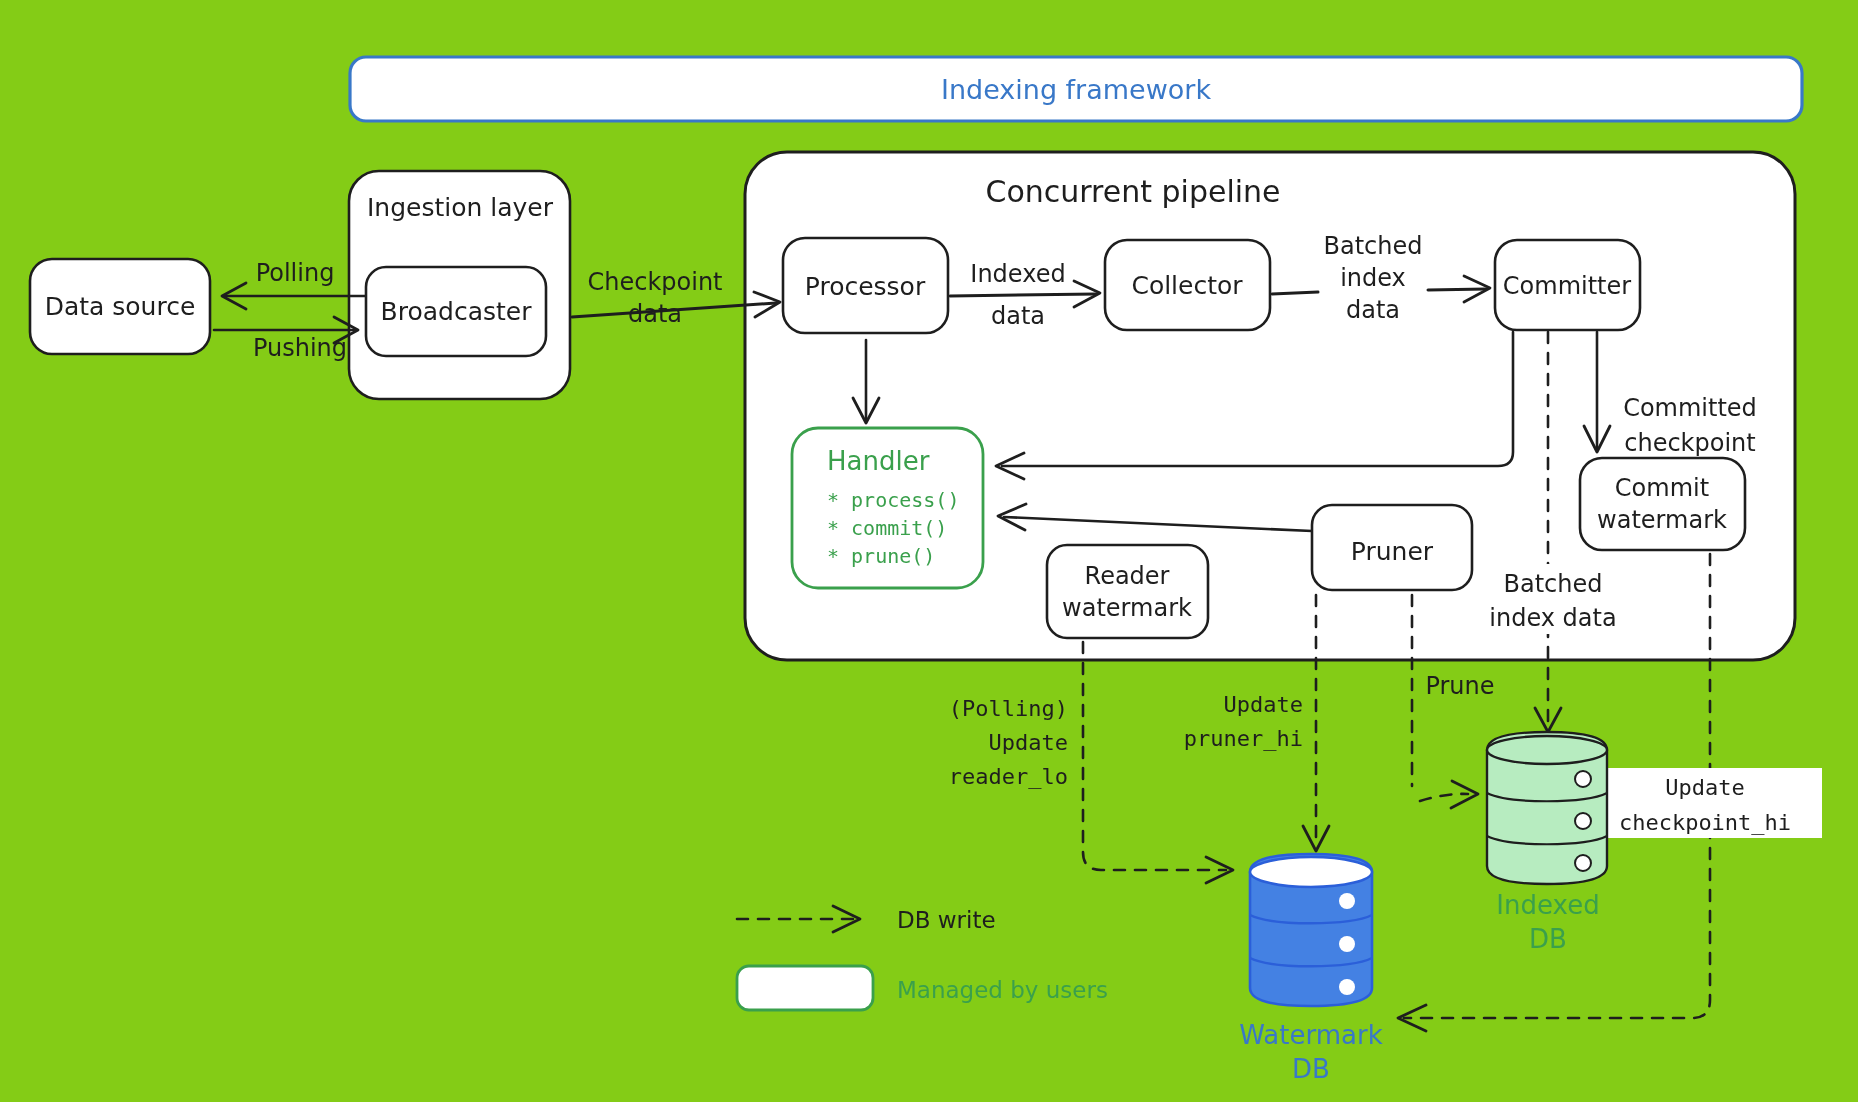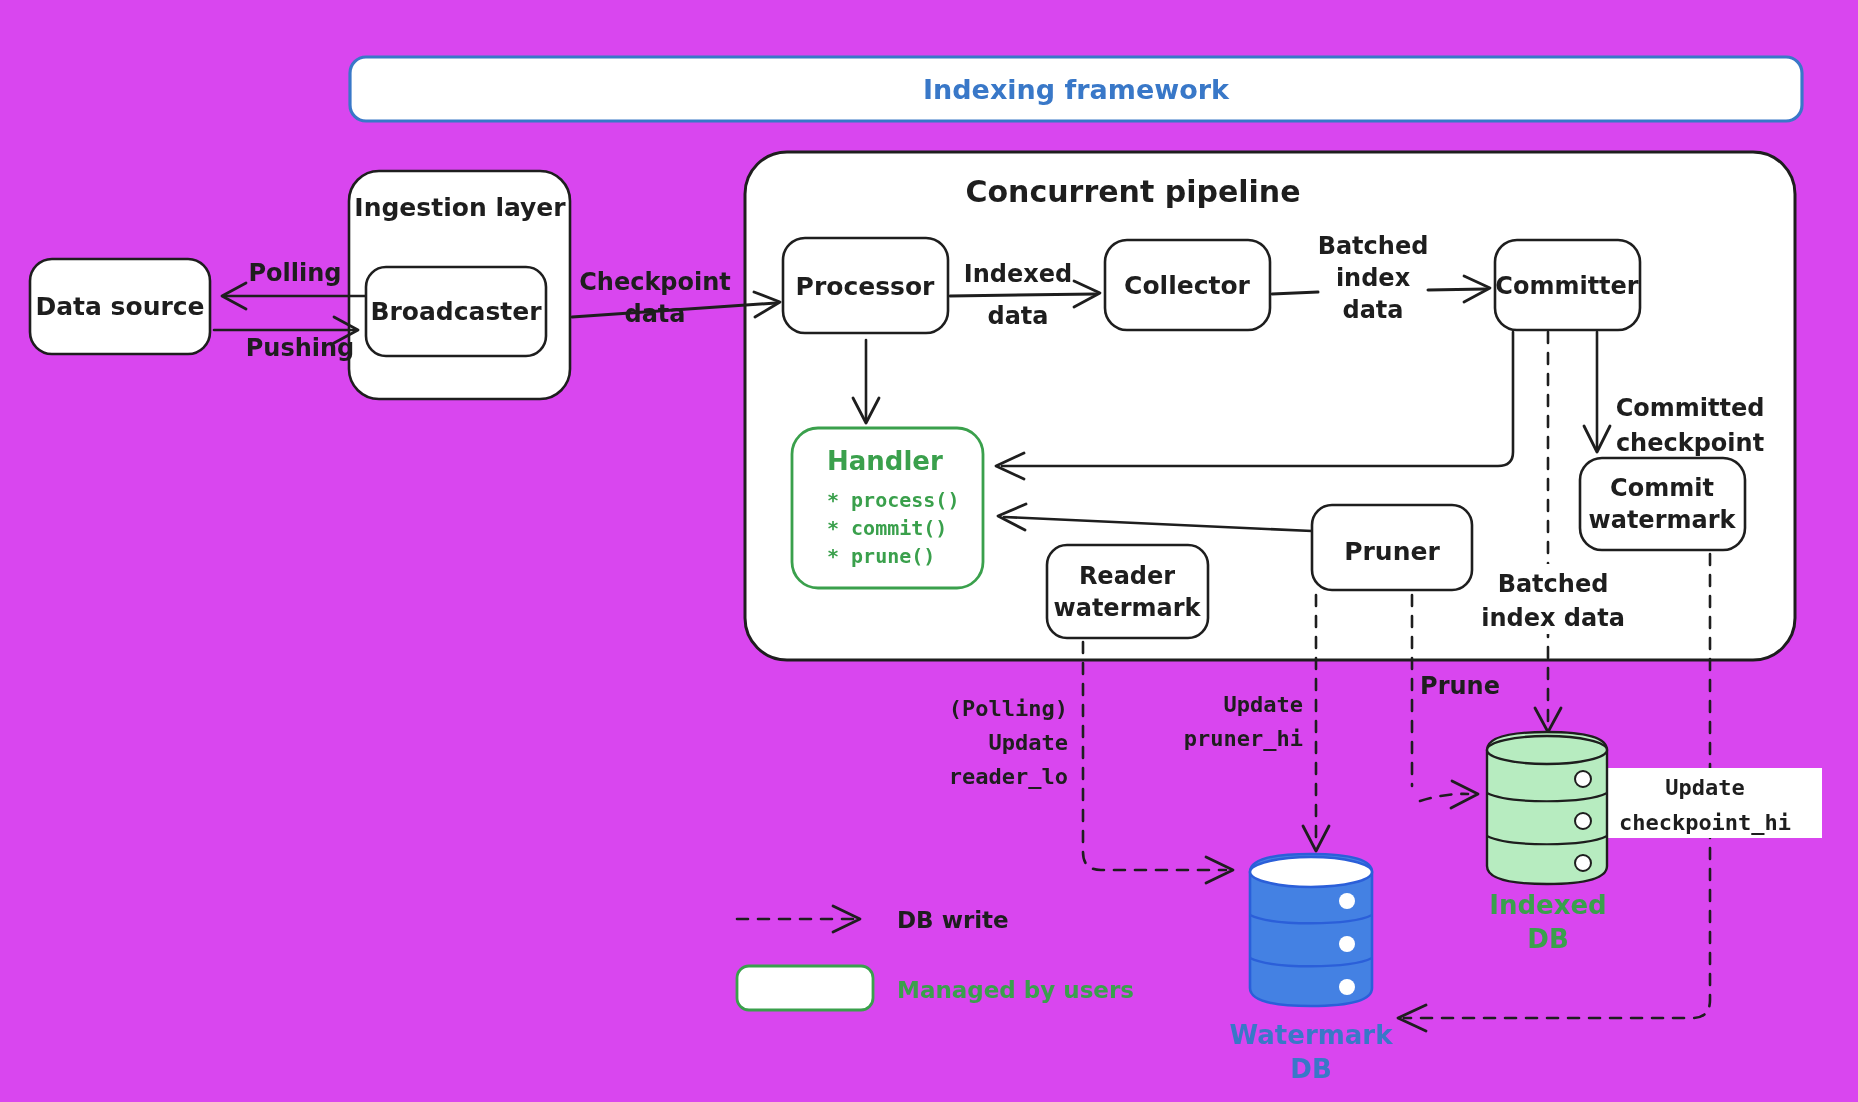--- a/index.html
+++ b/index.html
@@ -1,17 +1,17 @@
 <!DOCTYPE html>
 <html><head>
 <meta charset="utf-8">
 <style>
   html,body{margin:0;padding:0;background:#ffffff;}
-  .stage{position:relative;width:1858px;height:1102px;background:#d946ef;overflow:hidden;
-         font-family:"DejaVu Sans", sans-serif;font-weight:bold;}
+  .stage{position:relative;width:1858px;height:1102px;background:#84cc16;overflow:hidden;
+         font-family:"DejaVu Sans", sans-serif;}
   svg text{font-family:"DejaVu Sans", sans-serif;fill:#1e1e1e;}
   svg text.mono{font-family:"DejaVu Sans Mono", monospace;}
   svg text.blue{fill:#3978c8;}
   svg text.green{fill:#3aa04c;}
   .ink{stroke:#1e1e1e;fill:none;stroke-width:2.6;stroke-linecap:round;stroke-linejoin:round;}
   .ink-thick{stroke:#1e1e1e;fill:none;stroke-width:3;stroke-linecap:round;stroke-linejoin:round;}
   .boxw{stroke:#1e1e1e;fill:#ffffff;stroke-width:2.6;}
   .dash{stroke:#1e1e1e;fill:none;stroke-width:2.6;stroke-dasharray:11 10;stroke-linecap:round;}
   .head{stroke:#1e1e1e;fill:none;stroke-width:2.8;stroke-linecap:round;stroke-linejoin:round;}
 </style>

